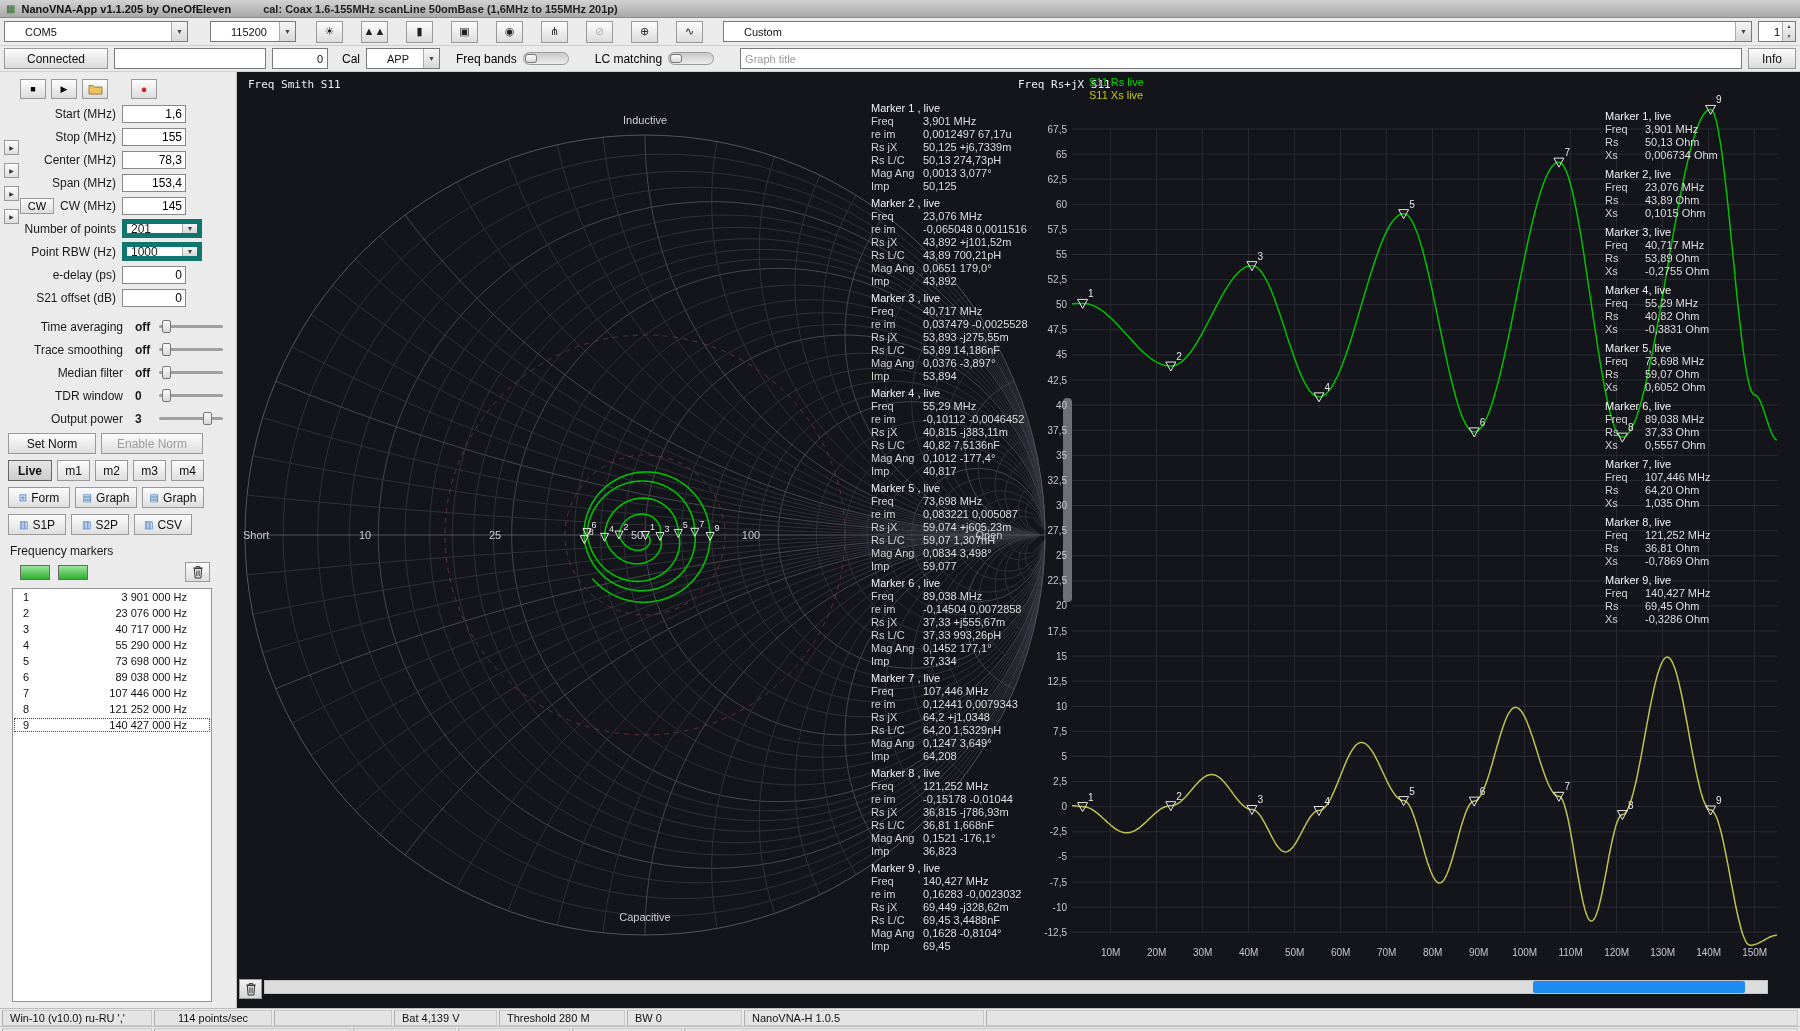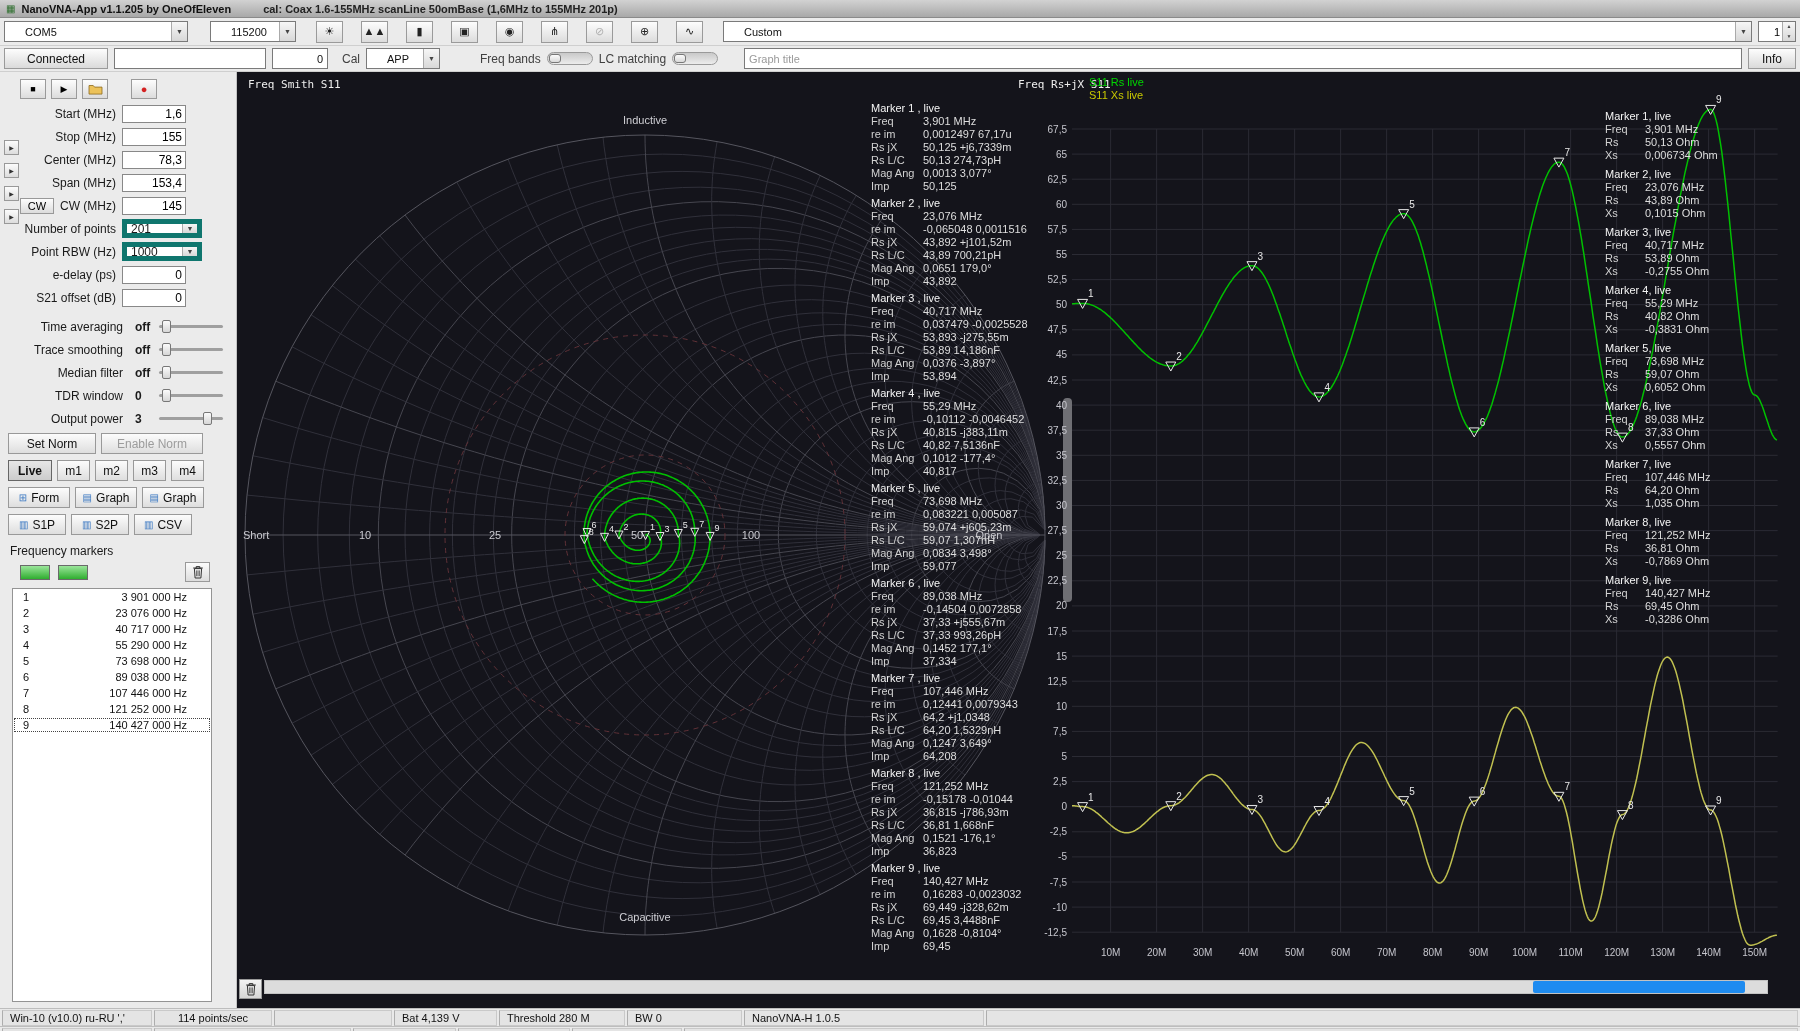--- a/index.html
+++ b/index.html
@@ -13,21 +13,21 @@
   .toolbar{display:flex;align-items:center;gap:6px;background:#ebebeb;border-bottom:1px solid #cfcfcf;padding:0 4px}
   #toolbar1{height:28px}
   #toolbar2{height:26px}
   .combo{background:#fff;border:1px solid #7a7a7a;height:21px;display:flex;align-items:center;justify-content:space-between;padding-left:20px;font-size:11px;color:#111}
   .combo .arr{width:16px;align-self:stretch;display:flex;align-items:center;justify-content:center;font-size:7px;color:#444;background:linear-gradient(#f6f6f6,#d8d8d8);border-left:1px solid #aaa;margin-left:4px}
   .tb{width:27px;height:22px;border:1px solid #9a9a9a;background:linear-gradient(#fdfdfd,#dcdcdc);font-size:11px;line-height:1;color:#222}
   .tb.dis{color:#b0b0b0}
   .btn{border:1px solid #9a9a9a;background:linear-gradient(#fdfdfd,#dadada);height:21px;font-size:12px;padding:0 8px;color:#111}
   .tinput{height:21px;border:1px solid #7a7a7a;background:#fff;font-size:11px;padding:0 4px;color:#111}
   .tinput::placeholder{color:#9a9a9a}
-  .tlabel{font-size:12px;color:#404040;white-space:nowrap}
+  .tlabel{font-size:12px;color:#000000;white-space:nowrap}
   .toggle{width:46px;height:13px;background:linear-gradient(#c9c9c9,#ececec);border:1px solid #9a9a9a;border-radius:7px;position:relative;flex:none}
   .toggle .knob{position:absolute;left:1px;top:1px;width:12px;height:9px;background:linear-gradient(#fbfbfb,#d9d9d9);border:1px solid #777;border-radius:3px}
   .spinbox{width:38px;height:21px;border:1px solid #7a7a7a;background:#fff;display:flex;align-items:center;font-size:11px}
   .spinbox .val{flex:1;text-align:right;padding-right:2px}
   .spinbox .spinarr{width:13px;align-self:stretch;display:flex;flex-direction:column;border-left:1px solid #aaa;background:linear-gradient(#f6f6f6,#d8d8d8)}
   .spinbox .spinarr span{flex:1;font-size:5px;line-height:5px;text-align:center;color:#444;display:flex;align-items:center;justify-content:center}
   .grow{flex:1}
   
   .sidebar{position:absolute;left:0;top:72px;width:237px;height:936px;background:#ebebeb;border-right:1px solid #c4c4c4;padding-top:4px;font-size:12px;color:#1a1a1a}
   #mini-arrows{position:absolute;left:4px;top:68px;display:flex;flex-direction:column;gap:8px}
@@ -124,25 +124,25 @@
 
 <div class="toolbar" id="toolbar2">
   <button class="btn" style="width:104px">Connected</button>
   <input class="tinput" style="width: 152px;" value="">
   <input class="tinput" style="width: 56px; text-align: right;" value="0">
   <span class="tlabel" style="margin-left:8px">Cal</span>
   <div class="combo" style="width:74px">
     <span>APP</span>
     <span class="arr">▼</span>
   </div>
-  <span class="tlabel" style="margin-left:34px">Freq bands</span>
+  <span class="tlabel" style="margin-left:10px">Freq bands</span>
   <div class="toggle">
       <div class="knob"></div>
     </div>
-  <span class="tlabel" style="">LC matching</span>
+  <span class="tlabel" style="margin-left:20px">LC matching</span>
   <div class="toggle">
       <div class="knob"></div>
     </div>
   <input class="tinput grow" style="margin-left: 20px;" placeholder="Graph title">
   <button class="btn" style="width:48px">Info</button>
 </div>
 
 <div class="sidebar">
   <div id="mini-arrows">
       <button class="mini">▶</button>

